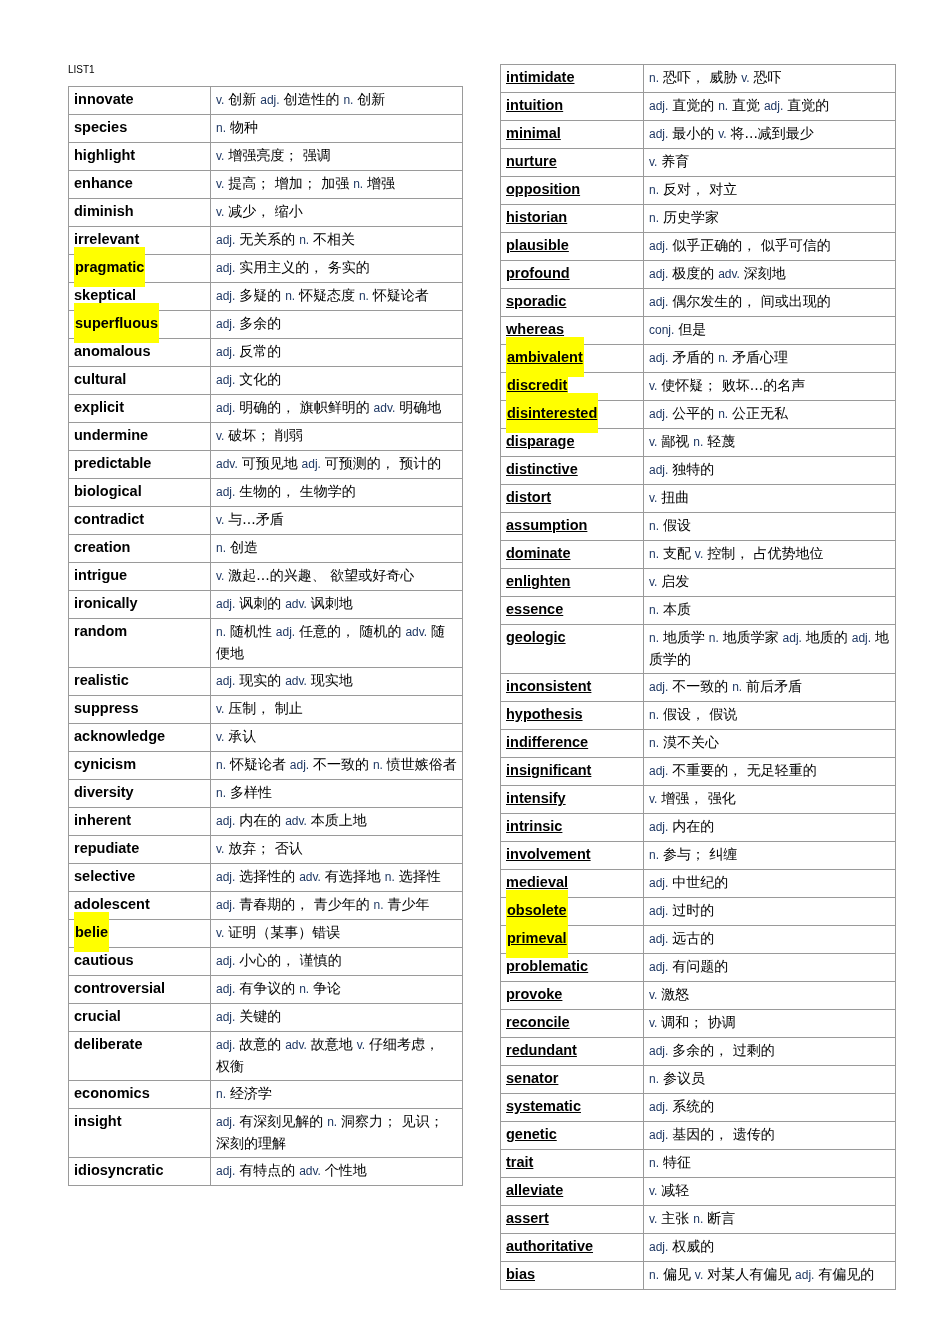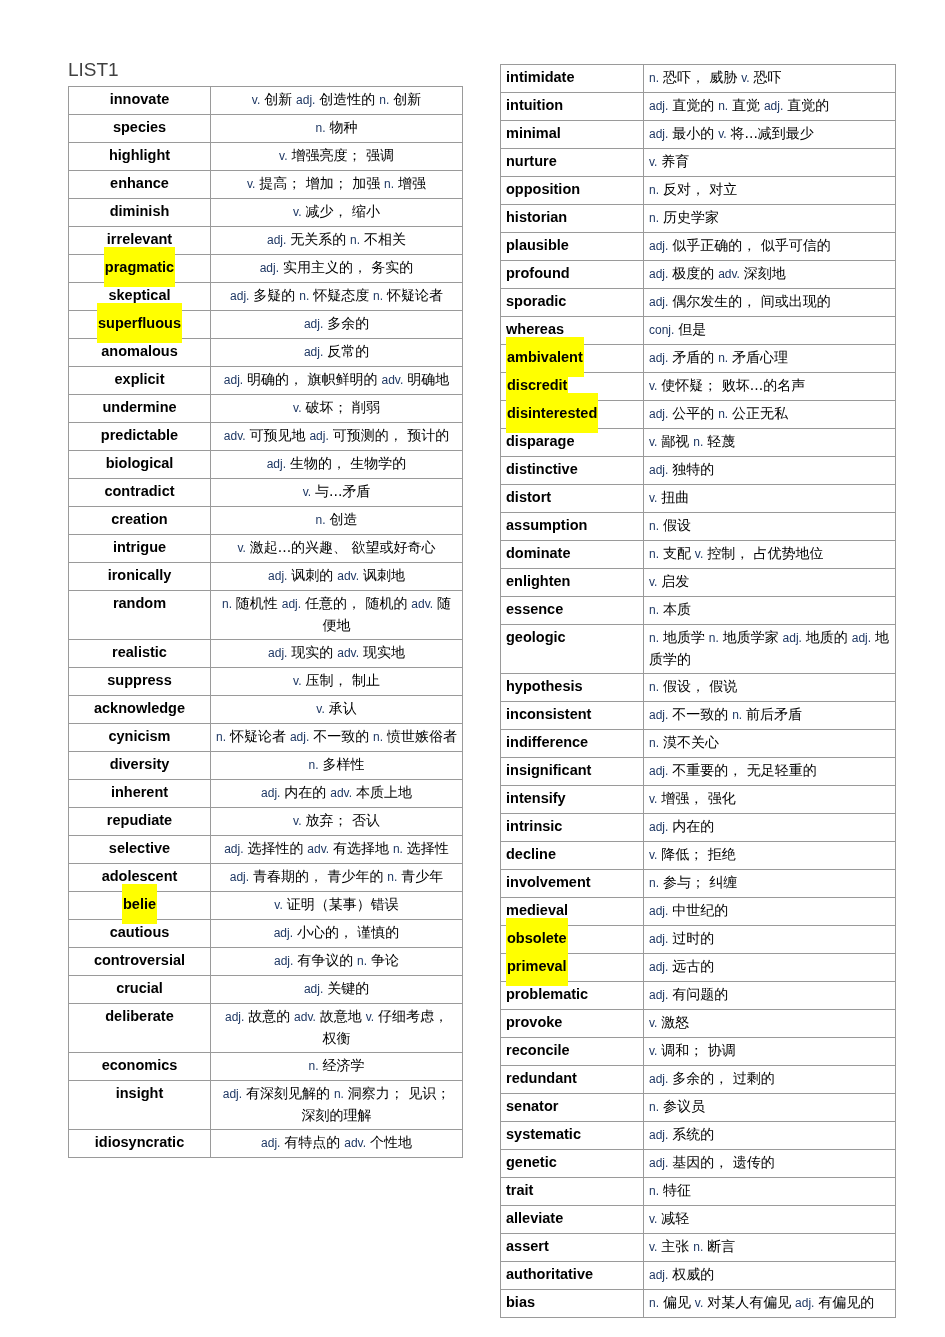--- a/index.html
+++ b/index.html
@@ -20,32 +20,32 @@
     left: 0; top: 0;
     width: 945px;
     height: 1337px;
     background: #fff;
   }
 
   .list-label {
     position: absolute;
     left: 68px;
     top: 62px;
-    font-size: 19px;
+    font-size: 10px;
     font-weight: normal;
-    color: #404040;
+    color: #000000;
     letter-spacing: 0px;
     line-height: 16px;
   }
 
   .col {
     position: absolute;
     top: 0;
   }
-  .col-left  { left: 68px;  width: 395px; top: 86px; text-align: center; }
+  .col-left  { left: 68px;  width: 395px; top: 86px; }
   .col-right { left: 500px; width: 396px; top: 64px; }
 
   table.vocab {
     border-collapse: collapse;
     width: 100%;
     table-layout: fixed;
     border: 1px solid #7a7a7a;
     background: #fff;
   }
   table.vocab td {
@@ -60,21 +60,21 @@
     color: #000;
     white-space: nowrap;
   }
   table.vocab td.def {
     color: #000;
     font-size: 14px;
   }
 
   
   .col-left  td.word { width: 131px; }
-  .col-right td.word { width: 132px; }
+  .col-right td.word { width: 132px; text-decoration: underline; }
 
   .hl {
     background: #ffff00;
     padding: 12px 1px;
   }
 
   .pos {
     color: #1f3864;
     font-size: 12px;
     font-weight: normal;
@@ -131,20 +131,24 @@
           </tr>
           <tr>
             <td class="word"><span class="hl">superfluous</span></td>
             <td class="def"><span class="pos">adj.</span> <span class="cn">多余的</span></td>
           </tr>
           <tr>
             <td class="word">anomalous</td>
             <td class="def"><span class="pos">adj.</span> <span class="cn">反常的</span></td>
           </tr>
           <tr>
+            <td class="word">cultural</td>
+            <td class="def"><span class="pos">adj.</span> <span class="cn">文化的</span></td>
+          </tr>
+          <tr>
             <td class="word">explicit</td>
             <td class="def"><span class="pos">adj.</span> <span class="cn">明确的， 旗帜鲜明的</span> <span class="pos">adv.</span> <span class="cn">明确地</span></td>
           </tr>
           <tr>
             <td class="word">undermine</td>
             <td class="def"><span class="pos">v.</span> <span class="cn">破坏； 削弱</span></td>
           </tr>
           <tr>
             <td class="word">predictable</td>
             <td class="def"><span class="pos">adv.</span> <span class="cn">可预见地</span> <span class="pos">adj.</span> <span class="cn">可预测的， 预计的</span></td>
@@ -326,46 +330,42 @@
           </tr>
           <tr>
             <td class="word">essence</td>
             <td class="def"><span class="pos">n.</span> <span class="cn">本质</span></td>
           </tr>
           <tr>
             <td class="word">geologic</td>
             <td class="def"><span class="pos">n.</span> <span class="cn">地质学</span> <span class="pos">n.</span> <span class="cn">地质学家</span> <span class="pos">adj.</span> <span class="cn">地质的</span> <span class="pos">adj.</span> <span class="cn">地质学的</span></td>
           </tr>
           <tr>
+            <td class="word">inconsistent</td>
+            <td class="def"><span class="pos">adj.</span> <span class="cn">不一致的</span> <span class="pos">n.</span> <span class="cn">前后矛盾</span></td>
+          </tr>
+          <tr>
             <td class="word">hypothesis</td>
             <td class="def"><span class="pos">n.</span> <span class="cn">假设， 假说</span></td>
           </tr>
           <tr>
-            <td class="word">inconsistent</td>
-            <td class="def"><span class="pos">adj.</span> <span class="cn">不一致的</span> <span class="pos">n.</span> <span class="cn">前后矛盾</span></td>
-          </tr>
-          <tr>
             <td class="word">indifference</td>
             <td class="def"><span class="pos">n.</span> <span class="cn">漠不关心</span></td>
           </tr>
           <tr>
             <td class="word">insignificant</td>
             <td class="def"><span class="pos">adj.</span> <span class="cn">不重要的， 无足轻重的</span></td>
           </tr>
           <tr>
             <td class="word">intensify</td>
             <td class="def"><span class="pos">v.</span> <span class="cn">增强， 强化</span></td>
           </tr>
           <tr>
             <td class="word">intrinsic</td>
             <td class="def"><span class="pos">adj.</span> <span class="cn">内在的</span></td>
-          </tr>
-          <tr>
-            <td class="word">decline</td>
-            <td class="def"><span class="pos">v.</span> <span class="cn">降低； 拒绝</span></td>
           </tr>
           <tr>
             <td class="word">involvement</td>
             <td class="def"><span class="pos">n.</span> <span class="cn">参与； 纠缠</span></td>
           </tr>
           <tr>
             <td class="word">medieval</td>
             <td class="def"><span class="pos">adj.</span> <span class="cn">中世纪的</span></td>
           </tr>
           <tr>

